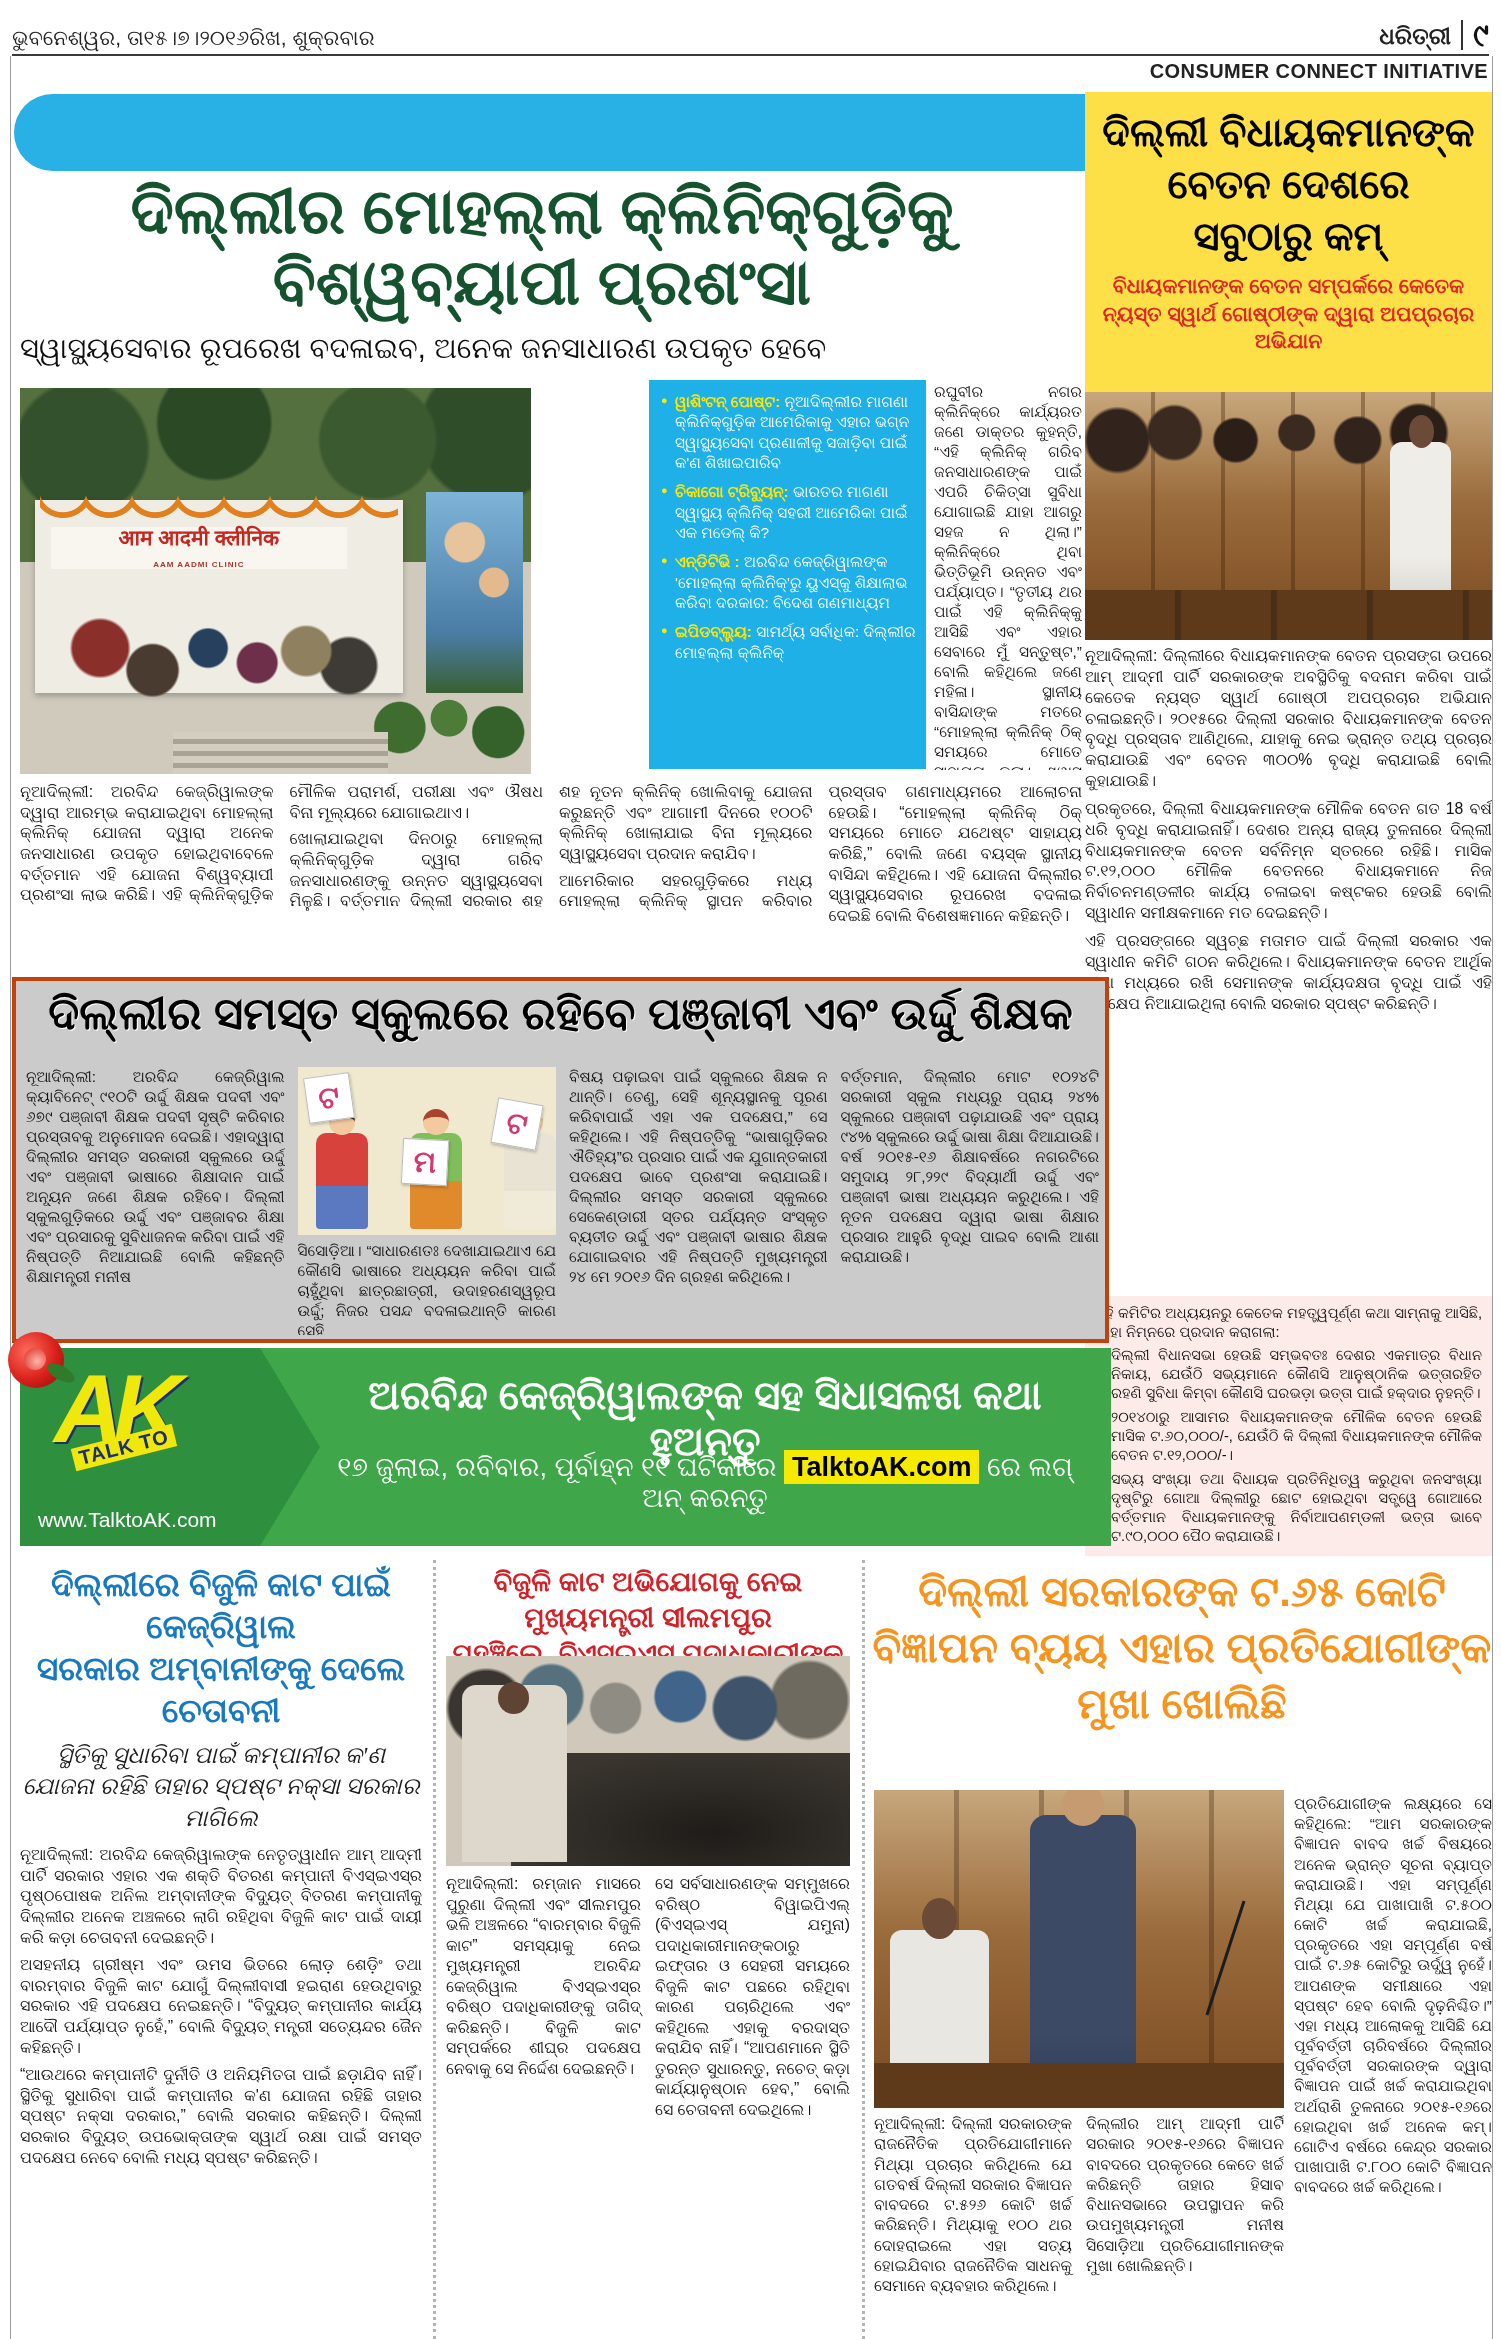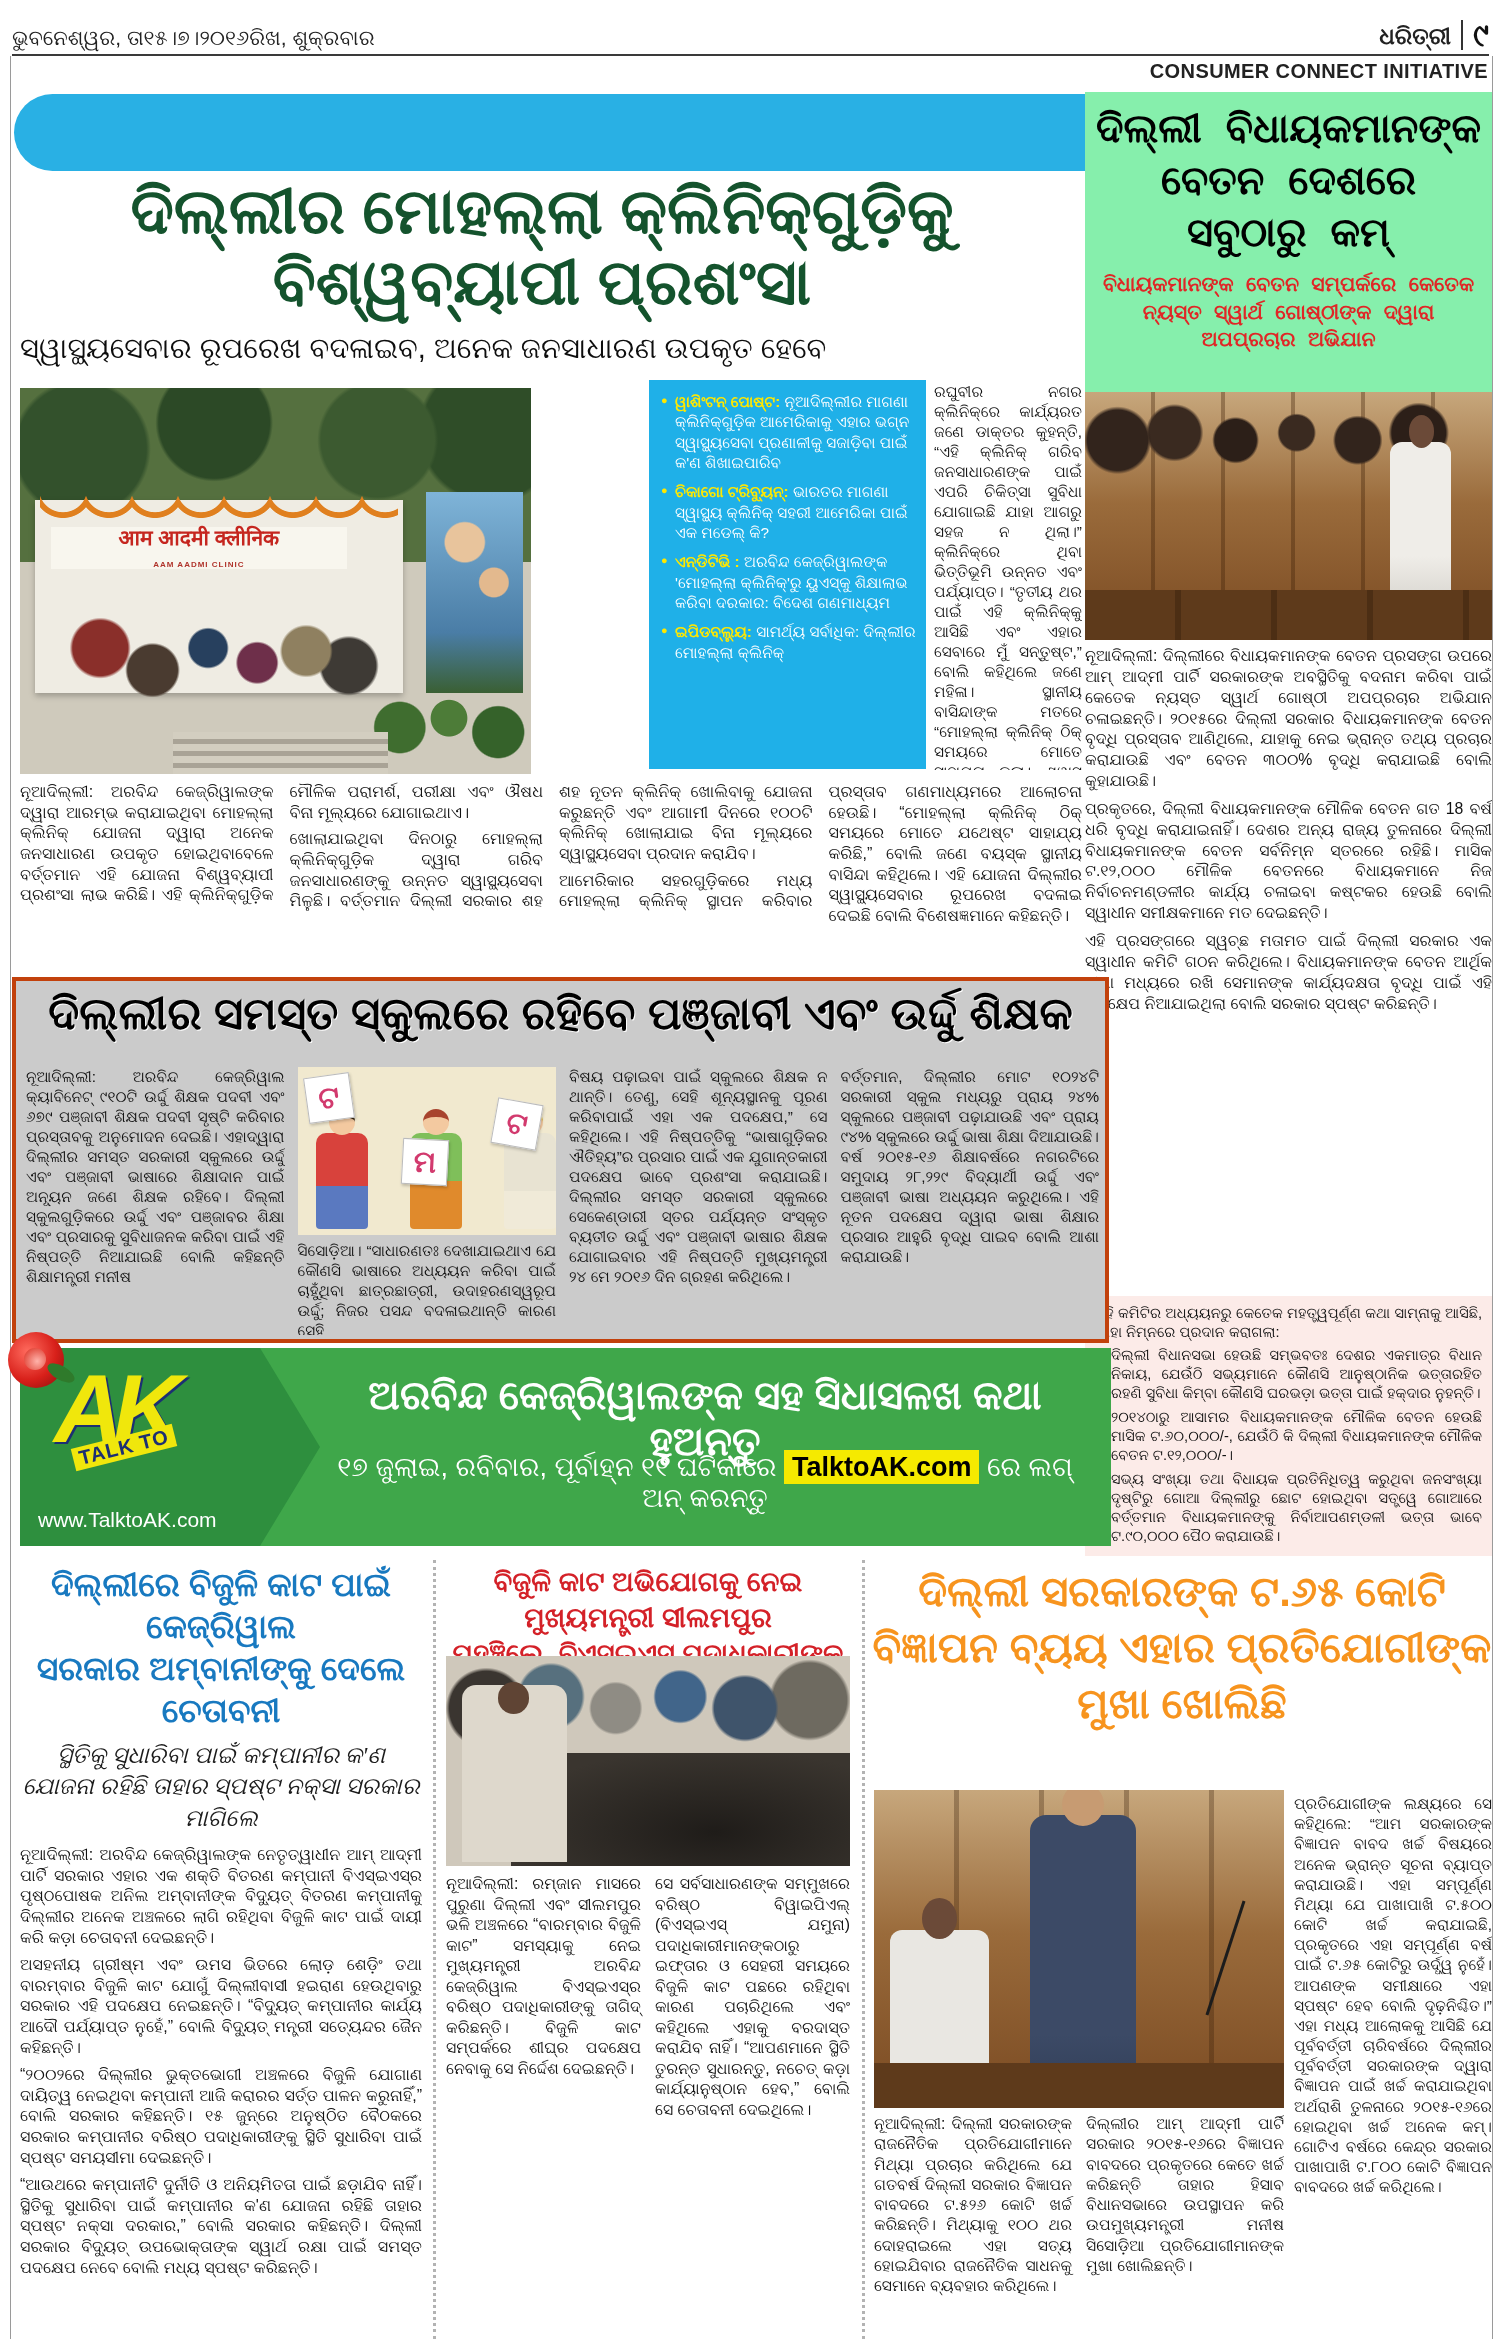--- a/index.html
+++ b/index.html
@@ -61,22 +61,22 @@
   #quote-box ul{margin:0;padding:0;list-style:none;}
   #quote-box li{margin-bottom:9px;padding-left:14px;position:relative;}
   #quote-box li::before{content:"●";color:#ffe800;position:absolute;left:0;top:1px;font-size:11px;}
   #quote-box .src{color:#ffe800;font-weight:bold;}
   #side-col{left:934px;top:382px;width:148px;height:388px;font-size:15.4px;line-height:1.3;
      text-align:justify;overflow:hidden;}
   #main-body{left:20px;top:782px;width:1062px;height:190px;column-count:4;column-gap:16px;
      font-size:16px;line-height:1.29;text-align:justify;overflow:hidden;}
   #main-body p{margin:0 0 6px 0;}
   
-  #rc-pink{left:1085px;top:92px;width:407px;height:382px;background:#86efac;box-sizing:border-box;
-     padding:14px 10px 0 10px;font-family:Liberation Mono, monospace;}
+  #rc-pink{left:1085px;top:92px;width:407px;height:382px;background:#fde047;box-sizing:border-box;
+     padding:14px 10px 0 10px;}
   #rc-pink h2{margin:0;text-align:center;font-size:40px;line-height:1.3;color:#000;}
   #rc-pink .rsub{margin-top:10px;text-align:center;font-size:20.5px;line-height:1.35;
      font-weight:bold;color:#e02626;}
   #rc-ph{left:1085px;top:392px;width:407px;height:248px;
      background:linear-gradient(180deg,#c7a77c 0%,#9a6b3b 45%,#7a4a22 100%);}
   #rc-ph .panels{position:absolute;inset:0;
      background:repeating-linear-gradient(90deg,transparent 0 66px,rgba(60,30,5,.35) 66px 70px);}
   #rc-ph .heads{position:absolute;left:0;right:0;top:3%;height:30%;
      background:radial-gradient(circle at 8% 55%,#32241c 0 8%,transparent 9%),
                 radial-gradient(circle at 22% 45%,#3a2a20 0 8%,transparent 9%),
@@ -323,21 +323,20 @@
 
 <div class="abs" id="ps">
   <h3>
     <div>ଦିଲ୍ଲୀରେ ବିଜୁଳି କାଟ ପାଇଁ କେଜ୍ରିୱାଲ</div>
     <div>ସରକାର ଅମ୍ବାନୀଙ୍କୁ ଦେଲେ ଚେତାବନୀ</div>
   </h3>
   <p class="sub">ସ୍ଥିତିକୁ ସୁଧାରିବା ପାଇଁ କମ୍ପାନୀର କ'ଣ ଯୋଜନା ରହିଛି ତାହାର ସ୍ପଷ୍ଟ ନକ୍ସା ସରକାର ମାଗିଲେ</p>
   <div class="body">
     <p>ନୂଆଦିଲ୍ଲୀ: ଅରବିନ୍ଦ କେଜ୍ରିୱାଲଙ୍କ ନେତୃତ୍ୱାଧୀନ ଆମ୍ ଆଦ୍ମୀ ପାର୍ଟି ସରକାର ଏହାର ଏକ ଶକ୍ତି ବିତରଣ କମ୍ପାନୀ ବିଏସ୍ଇଏସ୍ର ପୃଷ୍ଠପୋଷକ ଅନିଲ ଅମ୍ବାନୀଙ୍କ ବିଦ୍ୟୁତ୍ ବିତରଣ କମ୍ପାନୀକୁ ଦିଲ୍ଲୀର ଅନେକ ଅଞ୍ଚଳରେ ଲାଗି ରହିଥିବା ବିଜୁଳି କାଟ ପାଇଁ ଦାୟୀ କରି କଡ଼ା ଚେତାବନୀ ଦେଇଛନ୍ତି।</p>
     <p>ଅସହନୀୟ ଗ୍ରୀଷ୍ମ ଏବଂ ଉମସ ଭିତରେ ଲୋଡ଼ ଶେଡ଼ିଂ ତଥା ବାରମ୍ବାର ବିଜୁଳି କାଟ ଯୋଗୁଁ ଦିଲ୍ଲୀବାସୀ ହଇରାଣ ହେଉଥିବାରୁ ସରକାର ଏହି ପଦକ୍ଷେପ ନେଇଛନ୍ତି। “ବିଦ୍ୟୁତ୍ କମ୍ପାନୀର କାର୍ଯ୍ୟ ଆଦୌ ପର୍ଯ୍ୟାପ୍ତ ନୁହେଁ,” ବୋଲି ବିଦ୍ୟୁତ୍ ମନ୍ତ୍ରୀ ସତ୍ୟେନ୍ଦର ଜୈନ କହିଛନ୍ତି।</p>
-    <p>“୨୦୦୨ରେ ଦିଲ୍ଲୀର ଭୁକ୍ତଭୋଗୀ ଅଞ୍ଚଳରେ ବିଜୁଳି ଯୋଗାଣ ଦାୟିତ୍ୱ ନେଇଥିବା କମ୍ପାନୀ ଆଜି କରାରର ସର୍ତ୍ତ ପାଳନ କରୁନାହିଁ,” ବୋଲି ସରକାର କହିଛନ୍ତି। ୧୫ ଜୁନ୍ରେ ଅନୁଷ୍ଠିତ ବୈଠକରେ ସରକାର କମ୍ପାନୀର ବରିଷ୍ଠ ପଦାଧିକାରୀଙ୍କୁ ସ୍ଥିତି ସୁଧାରିବା ପାଇଁ ସ୍ପଷ୍ଟ ସମୟସୀମା ଦେଇଛନ୍ତି।</p>
     <p>“ଆଉଥରେ କମ୍ପାନୀଟି ଦୁର୍ନୀତି ଓ ଅନିୟମିତତା ପାଇଁ ଛଡ଼ାଯିବ ନାହିଁ। ସ୍ଥିତିକୁ ସୁଧାରିବା ପାଇଁ କମ୍ପାନୀର କ'ଣ ଯୋଜନା ରହିଛି ତାହାର ସ୍ପଷ୍ଟ ନକ୍ସା ଦରକାର,” ବୋଲି ସରକାର କହିଛନ୍ତି। ଦିଲ୍ଲୀ ସରକାର ବିଦ୍ୟୁତ୍ ଉପଭୋକ୍ତାଙ୍କ ସ୍ୱାର୍ଥ ରକ୍ଷା ପାଇଁ ସମସ୍ତ ପଦକ୍ଷେପ ନେବେ ବୋଲି ମଧ୍ୟ ସ୍ପଷ୍ଟ କରିଛନ୍ତି।</p>
   </div>
 </div>
 
 <div class="abs" id="ss">
   <h3>
     <div>ବିଜୁଳି କାଟ ଅଭିଯୋଗକୁ ନେଇ ମୁଖ୍ୟମନ୍ତ୍ରୀ ସୀଲମପୁର</div>
     <div>ପହଞ୍ଚିଲେ, ବିଏସ୍ଇଏସ୍ ପଦାଧିକାରୀଙ୍କ ଉପରେ କ୍ଷୁବ୍ଧ</div>
   </h3>
 </div>

